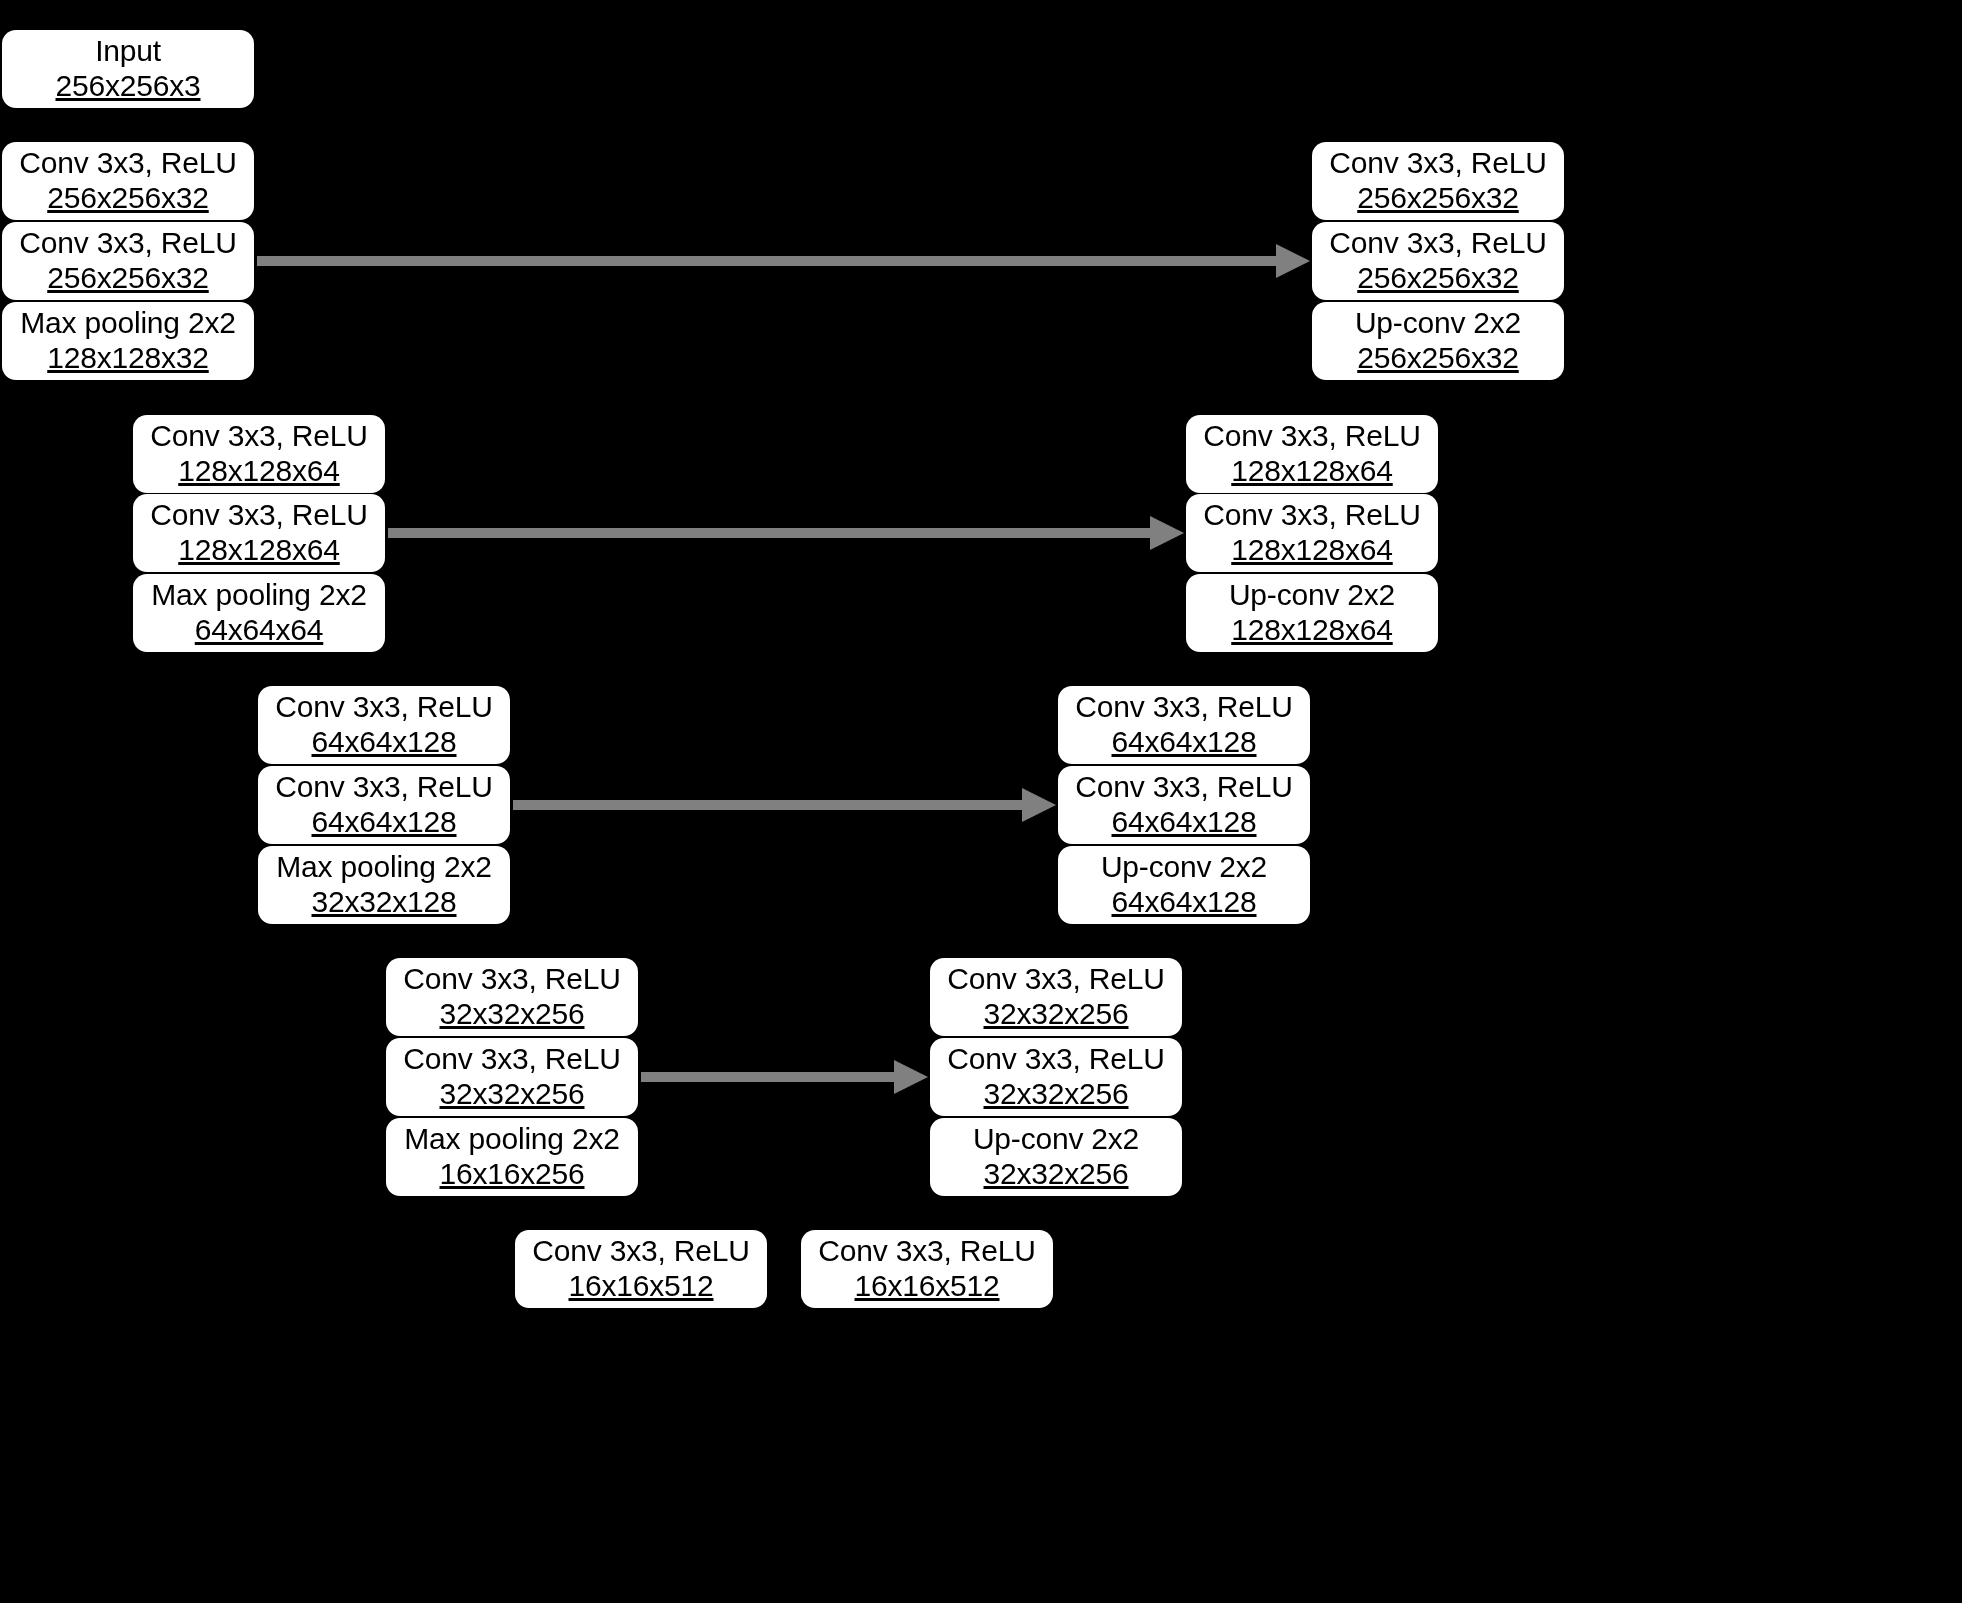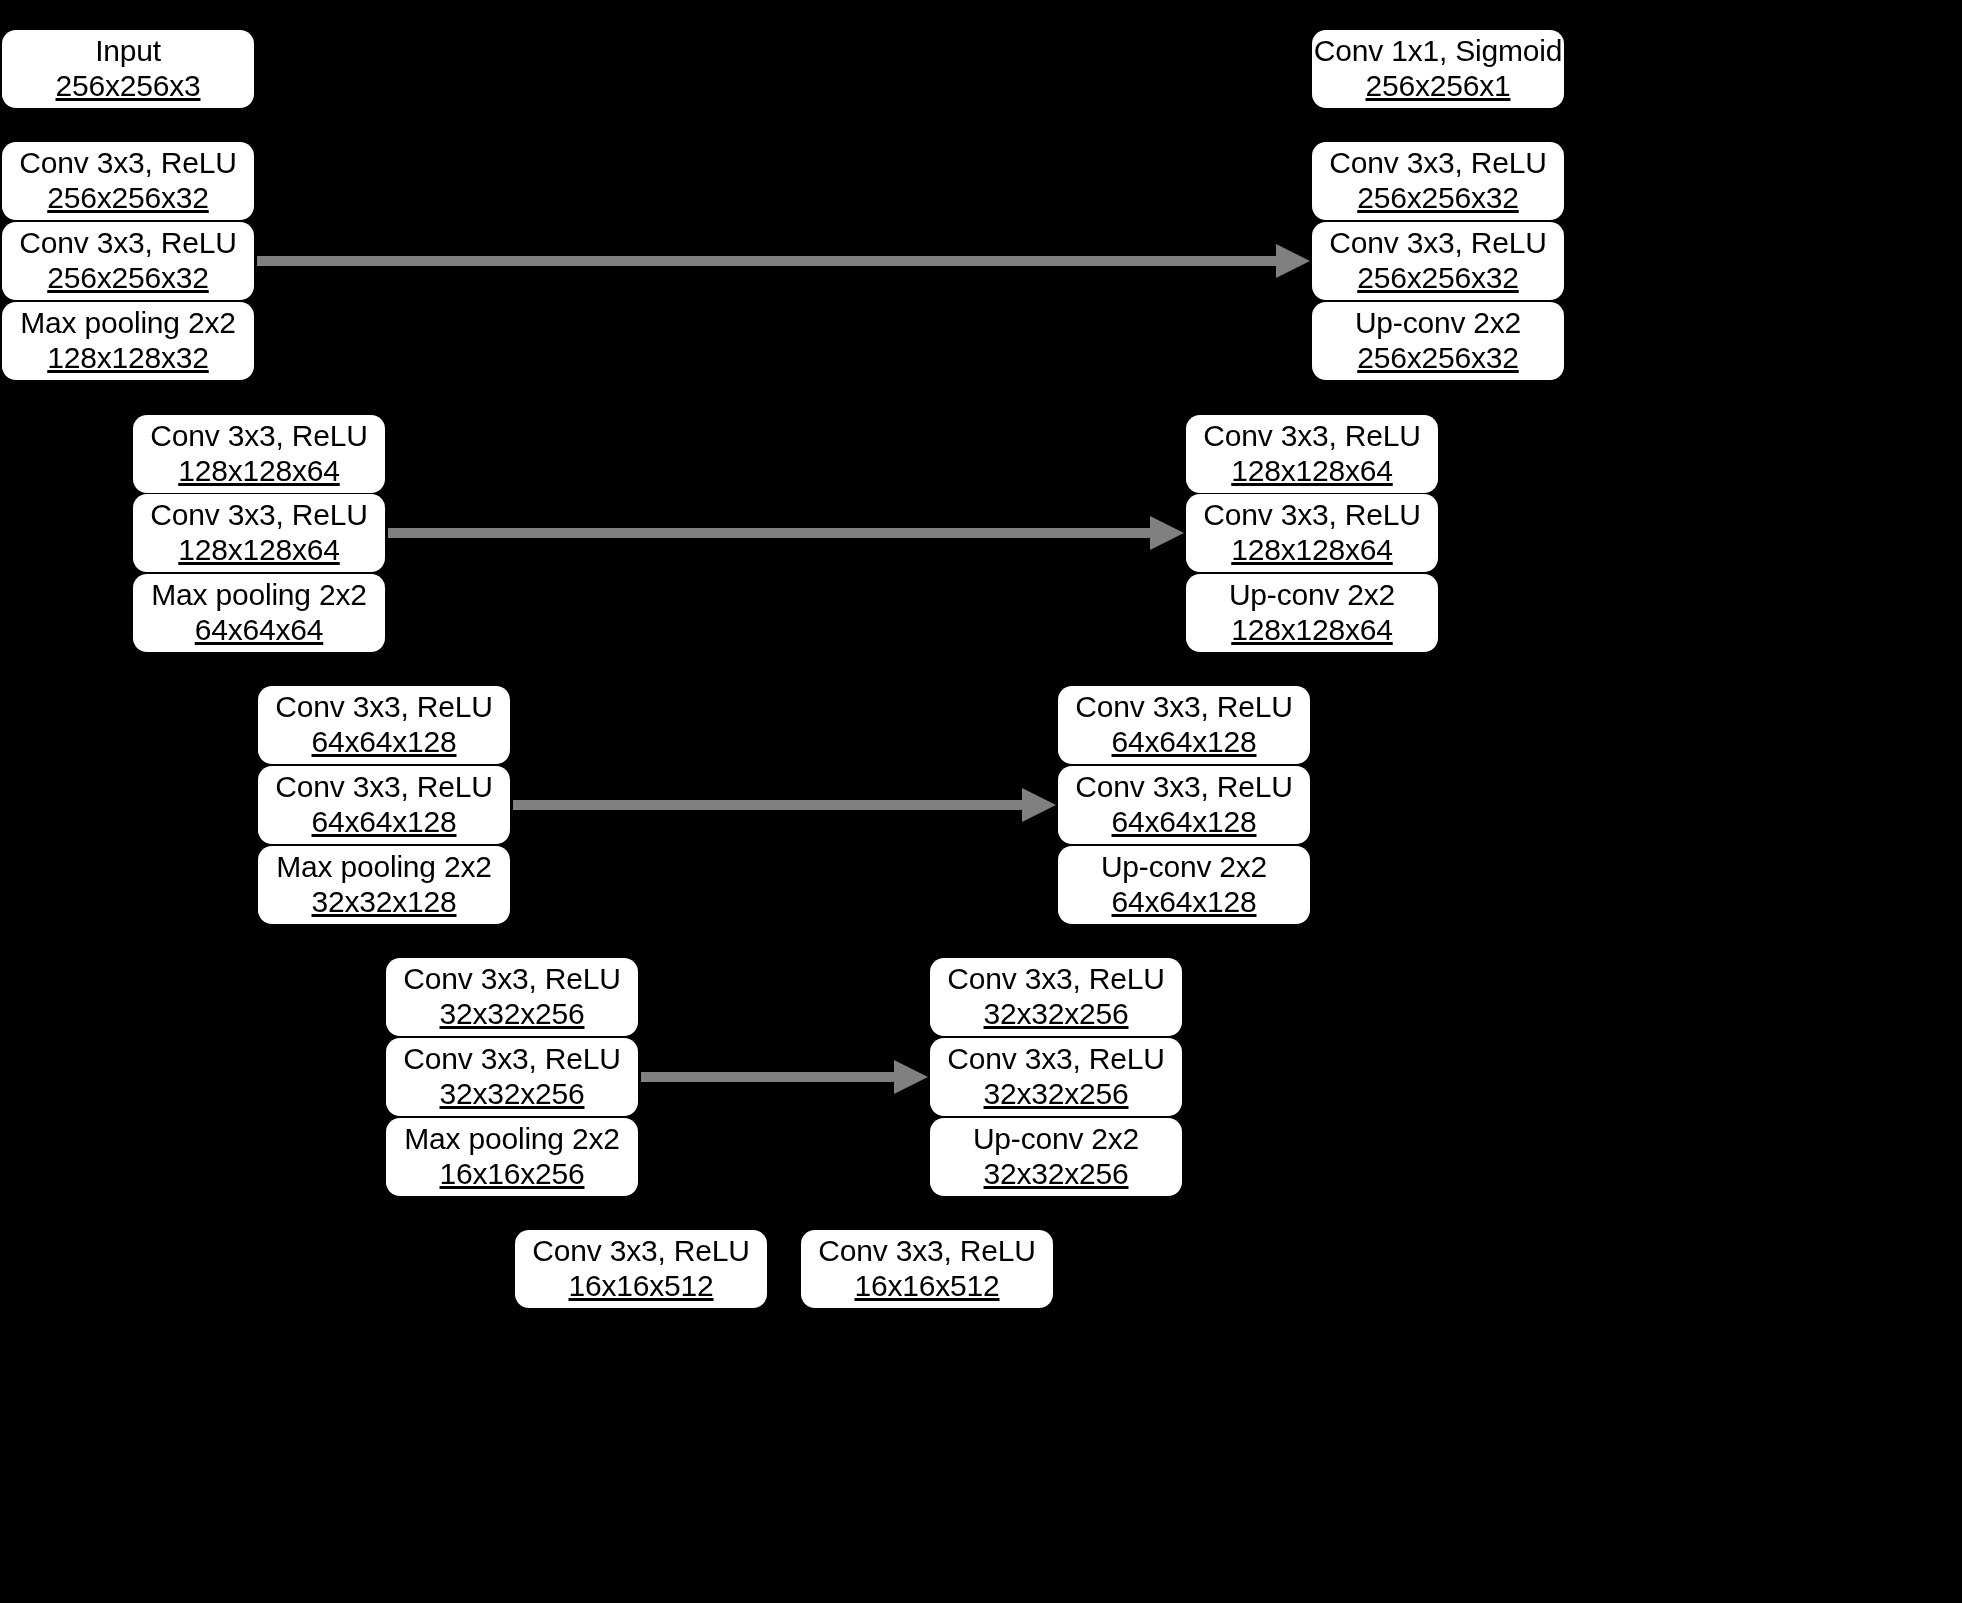--- a/index.html
+++ b/index.html
@@ -176,24 +176,20 @@
   <div class="node" style="left:1186px; top:466px; width:252px; height:78px;">
     <span class="line1">Conv 3x3, ReLU</span>
     <span class="line2">128x128x64</span>
   </div>
 
   <div class="node" style="left:1186px; top:546px; width:252px; height:78px;">
     <span class="line1">Up-conv 2x2</span>
     <span class="line2">128x128x64</span>
   </div>
 
-  <div class="node" style="left:1312px; top:2px; width:252px; height:78px;">
-    <span class="line1">Conv 1x1, Sigmoid</span>
-    <span class="line2">256x256x1</span>
-  </div>
 
   <div class="node" style="left:1312px; top:114px; width:252px; height:78px;">
     <span class="line1">Conv 3x3, ReLU</span>
     <span class="line2">256x256x32</span>
   </div>
 
   <div class="node" style="left:1312px; top:194px; width:252px; height:78px;">
     <span class="line1">Conv 3x3, ReLU</span>
     <span class="line2">256x256x32</span>
   </div>

